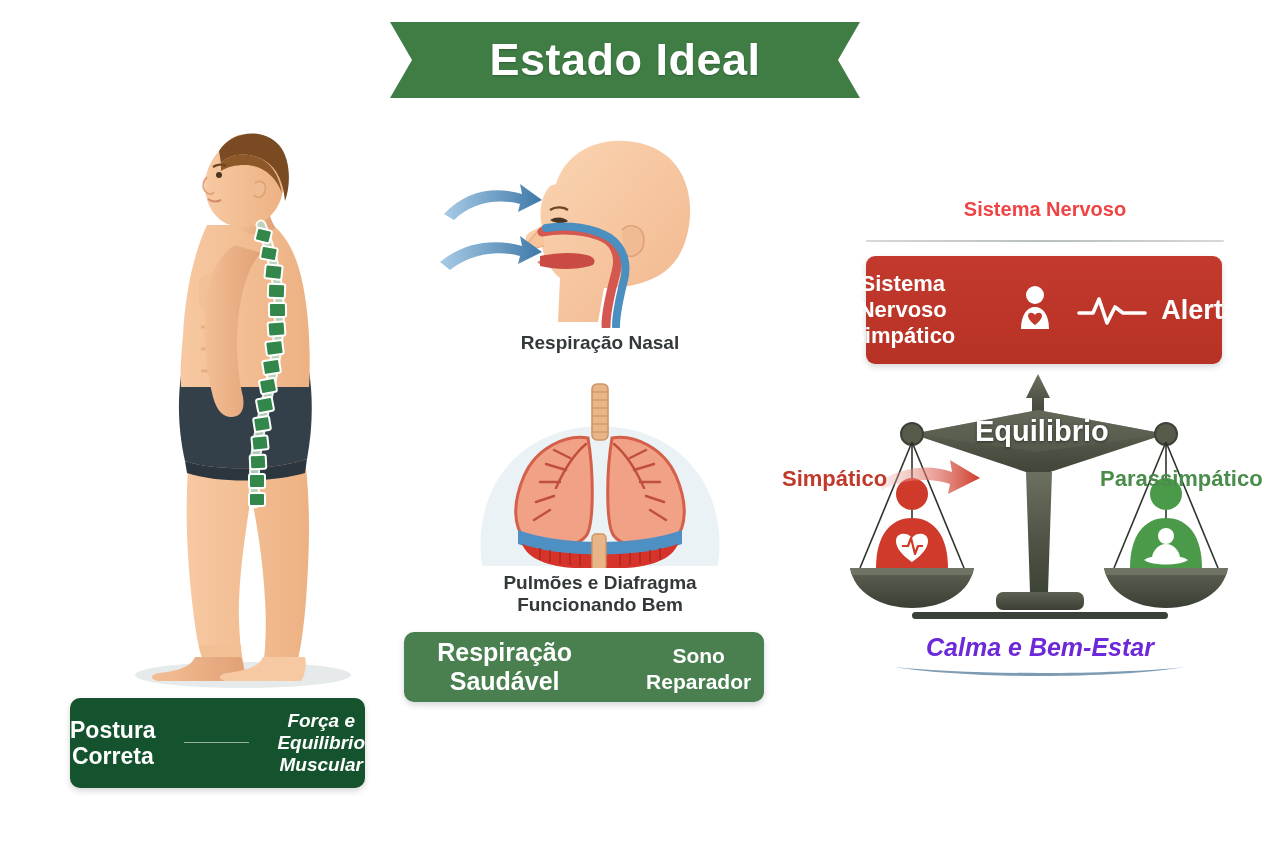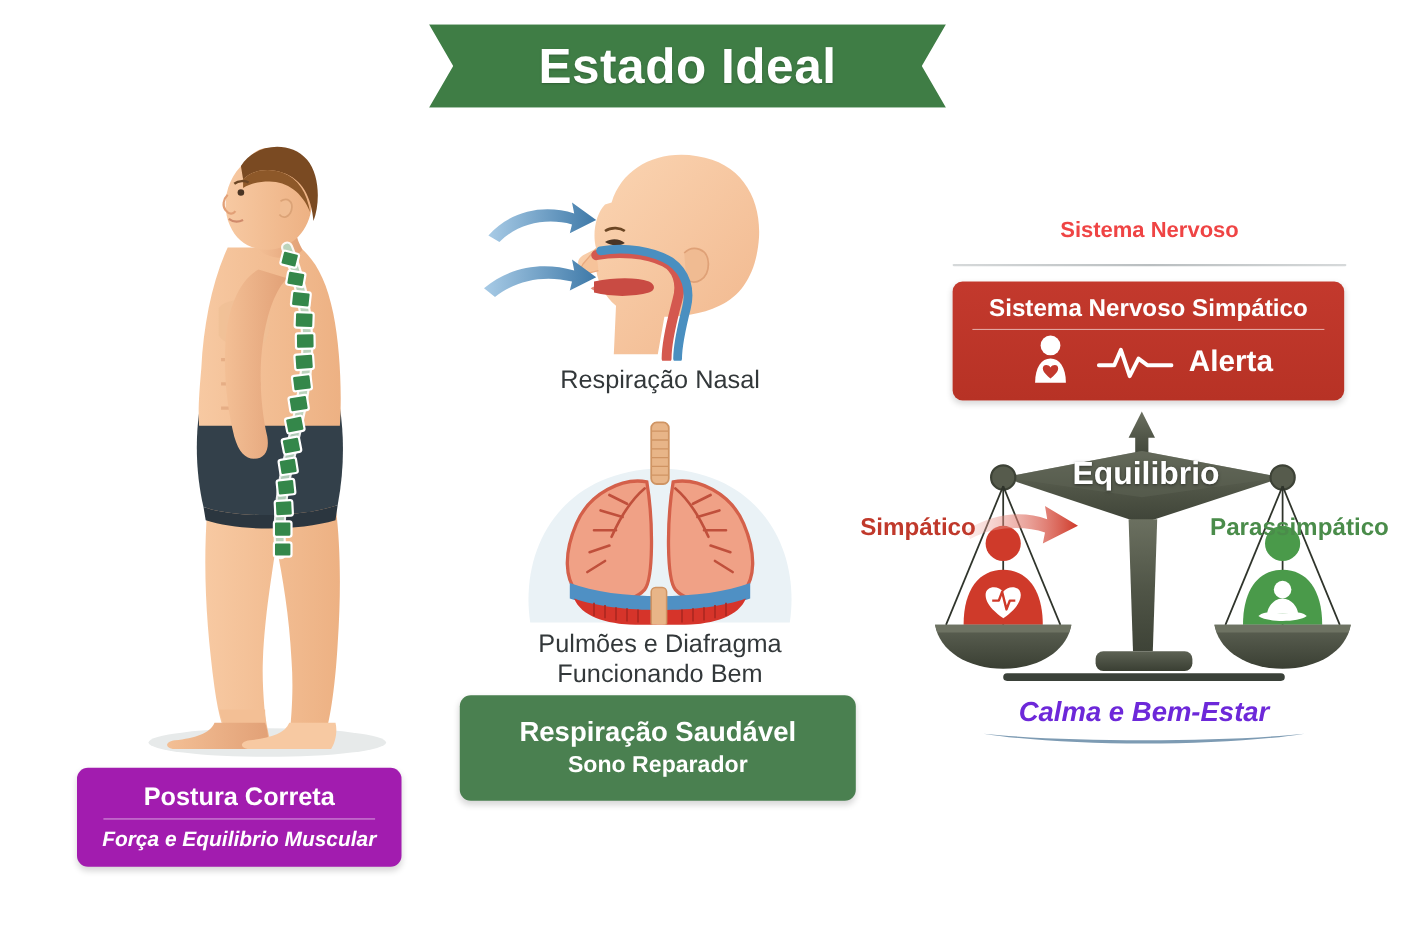--- a/index.html
+++ b/index.html
@@ -20,32 +20,32 @@
   }
   .banner-title{
     color:#ffffff;font-size:45px;font-weight:bold;letter-spacing:0.5px;
     text-shadow:0 1px 2px rgba(0,0,0,.25);
   }
 
   
   .card{
     position:absolute;border-radius:10px;
     box-shadow:0 3px 6px rgba(0,0,0,0.16);
-    display:flex;flex-direction:column;align-items:center;justify-content:center;
-    color:#fff;text-align:center;
+    display:flex;flex-direction:row;align-items:center;justify-content:center;
+    color:#fff;text-align:center;gap:28px;
   }
   .card .c-title{font-size:23px;font-weight:bold;line-height:1.15;}
   .card .c-rule{width:84%;height:1px;background:rgba(255,255,255,.55);margin:7px 0 8px;}
   .card .c-sub{font-size:19px;font-style:italic;font-weight:bold;line-height:1.15;}
   .card .c-sub-plain{font-size:21px;font-weight:bold;line-height:1.2;}
 
   
   .caption{
     position:absolute;text-align:center;color:#33383a;
-    font-size:23px;font-weight:normal;line-height:1.18;
+    font-size:19px;font-weight:bold;line-height:1.18;
   }
   .section-head{
     position:absolute;text-align:center;color:#ef4444;
     font-size:20px;font-weight:bold;
   }
   .rule{position:absolute;height:2px;background:linear-gradient(to right,#d6d9da,#b9bec0,#d6d9da);border-radius:2px;}
 
   
   .lbl-symp{position:absolute;color:#c0392b;font-size:22px;font-weight:bold;}
   .lbl-para{position:absolute;color:#4a8c4a;font-size:22px;font-weight:bold;}
@@ -138,21 +138,21 @@
         <rect x="162" y="293" width="16" height="14" rx="2" transform="rotate(-11 170 300)"></rect>
         <rect x="159" y="312" width="16" height="14" rx="2" transform="rotate(-9 167 319)"></rect>
         <rect x="157" y="331" width="16" height="14" rx="2" transform="rotate(-6 165 338)"></rect>
         <rect x="155" y="350" width="16" height="14" rx="2" transform="rotate(-3 163 357)"></rect>
         <rect x="154" y="369" width="16" height="14" rx="2"></rect>
         <rect x="154" y="388" width="16" height="13" rx="2"></rect>
       </g>
     </g>
   </svg>
 
-  <div class="card" id="posture-card" style="left:70px;top:698px;width:295px;height:90px;background:#a21caf;">
+  <div class="card" id="posture-card" style="left:70px;top:698px;width:295px;height:90px;background:#14532d;">
     <span class="c-title">Postura Correta</span>
     <span class="c-rule"></span>
     <span class="c-sub">Força e Equilibrio Muscular</span>
   </div>
 
   <svg class="svg-abs" style="left:438px;top:128px;" width="330" height="200" viewBox="0 0 330 200">
     <defs>
       <linearGradient id="arrowBlue" x1="0" y1="0" x2="1" y2="0">
         <stop offset="0%" stop-color="#a8cbe6"></stop>
           <stop offset="100%" stop-color="#3e79a8"></stop>
@@ -234,21 +234,21 @@
         <line x1="190" y1="170" x2="190" y2="182"></line>
     </g>
     <rect x="122" y="156" width="14" height="36" rx="4" fill="#e8b588" stroke="#cf9463" stroke-width="1.4"></rect>
   </svg>
 
   <div class="caption" style="left:430px;top:540px;width:340px;margin-top:32px;">
     <div>Pulmões e Diafragma</div>
     <div>Funcionando Bem</div>
   </div>
 
-  <div class="card" style="left:418px;top:632px;width:360px;height:96px;background:#4a8050;">
+  <div class="card" style="left:404px;top:632px;width:360px;height:70px;background:#4a8050;">
     <span class="c-title" style="font-size:25px;">Respiração Saudável</span>
     <span class="c-sub-plain" style="margin-top:3px;">Sono Reparador</span>
   </div>
 
   <div class="section-head" style="left:865px;top:198px;width:360px;">Sistema Nervoso</div>
   <div class="rule" style="left:866px;top:240px;width:358px;"></div>
 
   <div class="card" style="left:866px;top:256px;width:356px;height:108px;background:linear-gradient(to bottom,#c3392d,#b73225);border-radius:9px;">
     <span style="font-size:22px;font-weight:bold;">Sistema Nervoso Simpático</span>
     <span class="c-rule" style="width:90%;margin:6px 0 4px;"></span>

